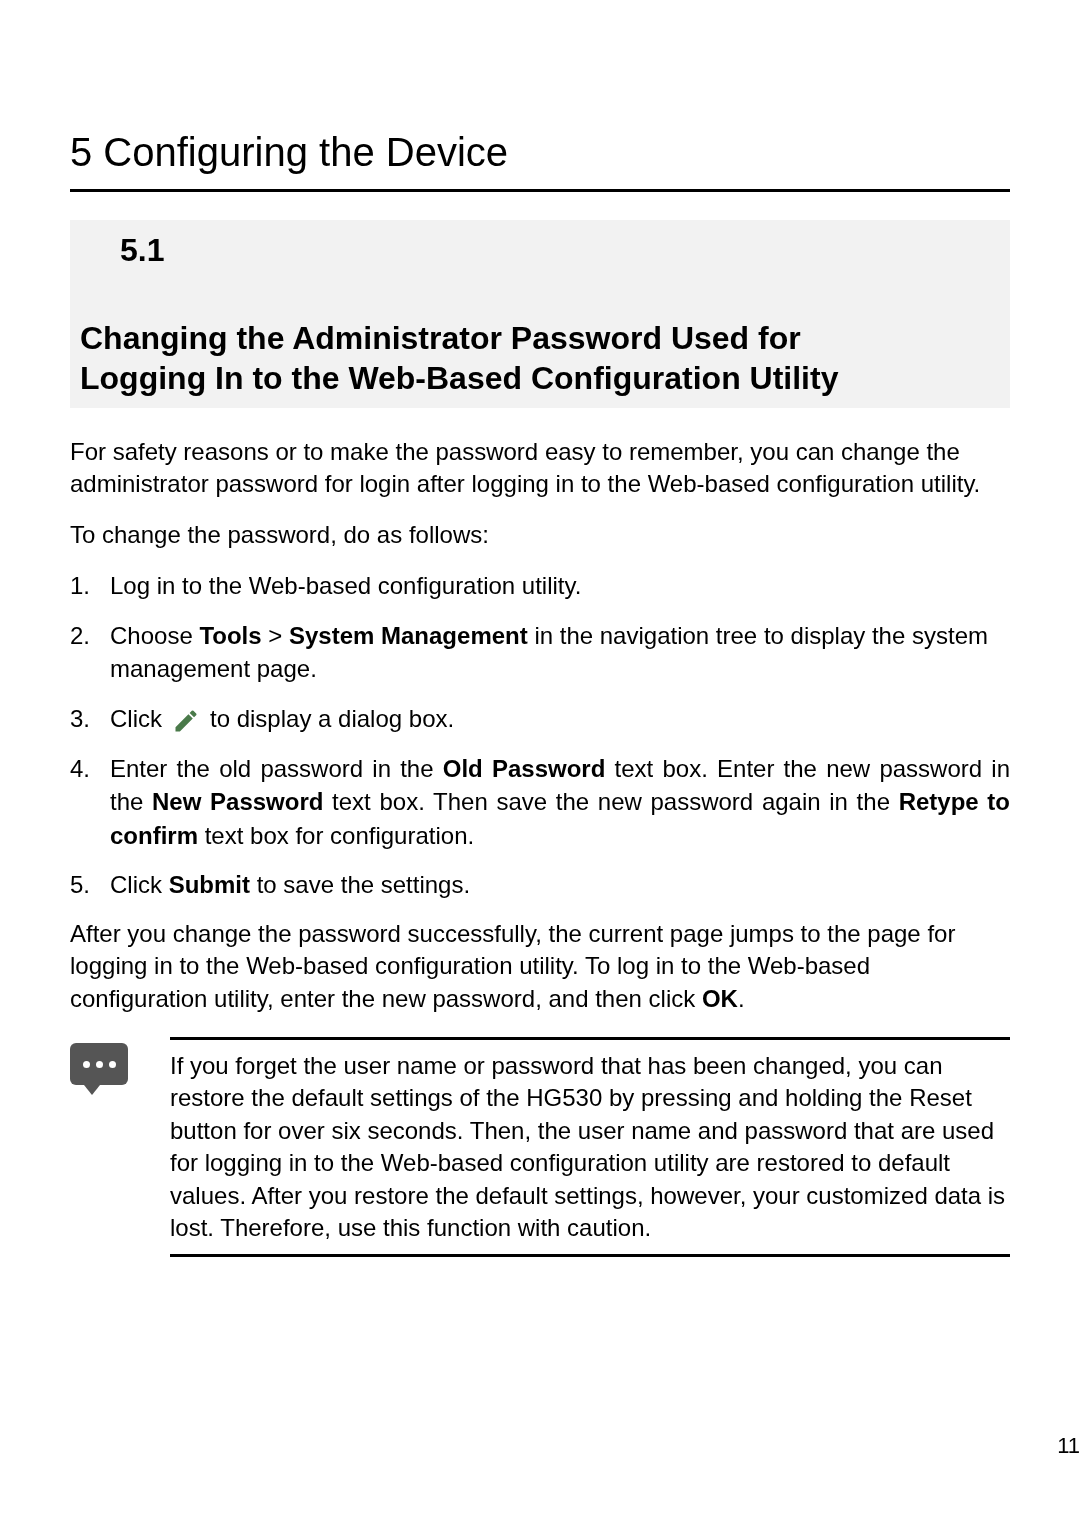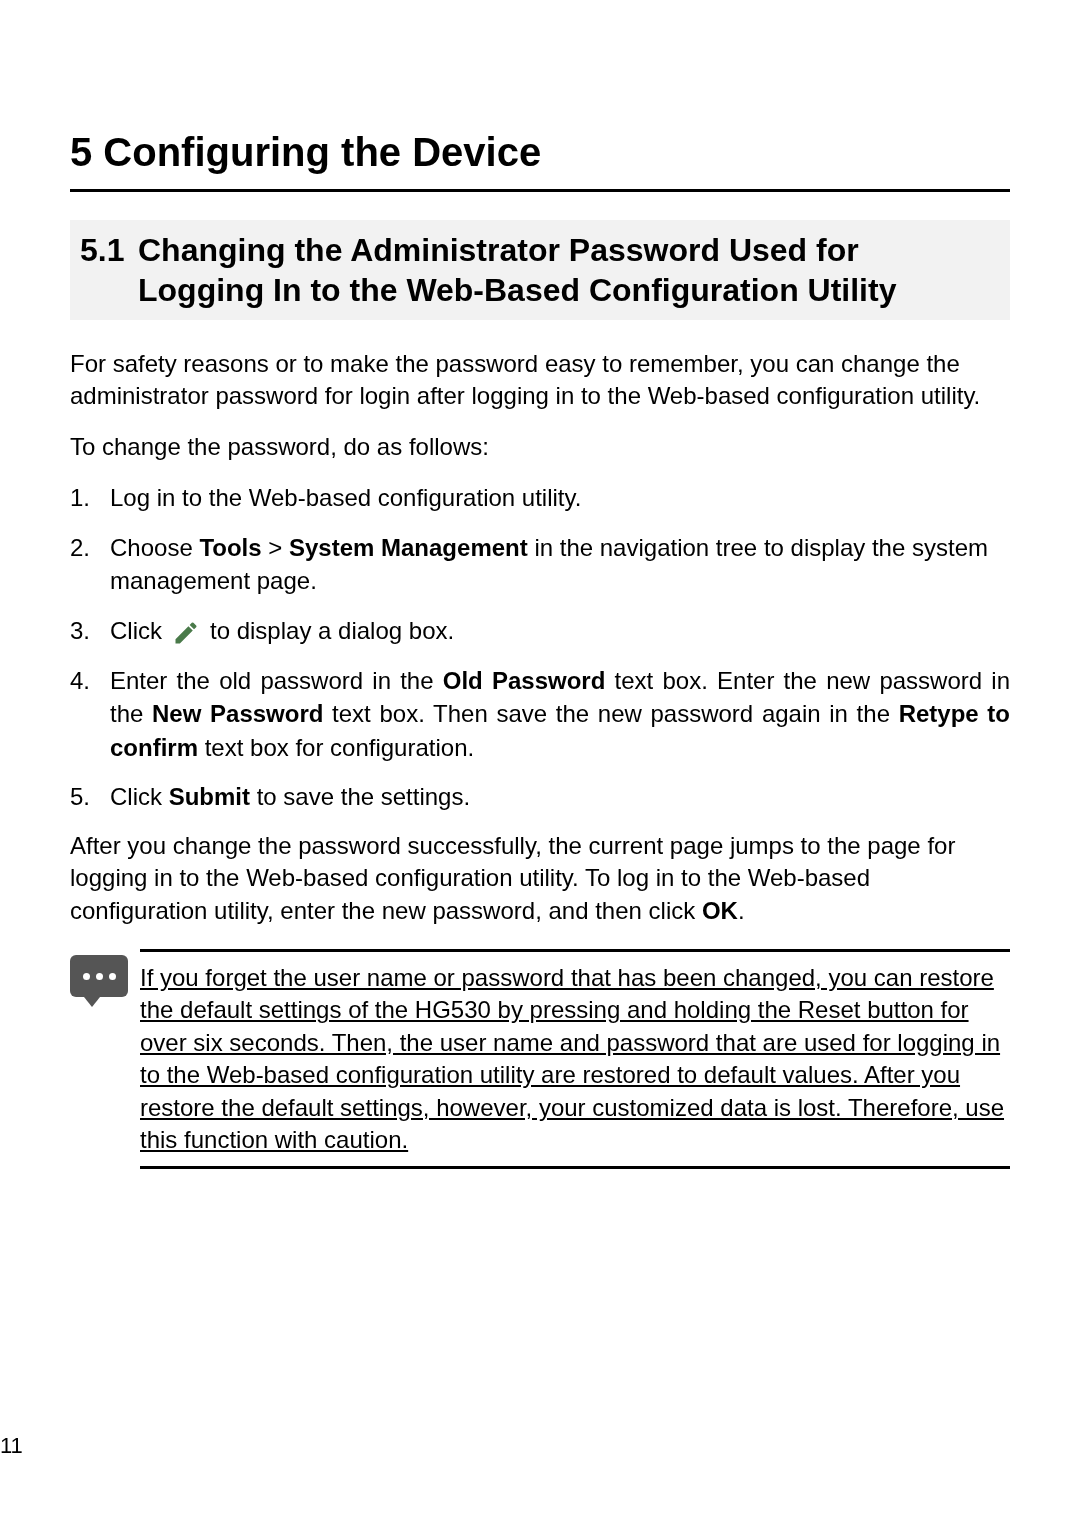--- a/index.html
+++ b/index.html
@@ -7,35 +7,35 @@
   body {
     font-family: Arial, Helvetica, sans-serif;
     color: #000;
     position: relative;
   }
   .page {
     padding: 130px 70px 0 70px;
   }
   .h1 {
     font-size: 40px;
-    font-weight: bold;
+    font-weight: normal;
     padding-bottom: 14px;
     border-bottom: 3px solid #000;
     margin-bottom: 28px;
   }
   .h2 {
     font-size: 32px;
     font-weight: bold;
     background: #f2f2f2;
     padding: 10px 8px 10px 10px;
     line-height: 1.25;
     margin-bottom: 28px;
   }
-  .h2 .num { display: inline-block; width: 58px; }
-  .h2 .title-wrap { display: inline-block; vertical-align: top; width: calc(100% - 70px); }
+  .h2 .num { display: inline-block; width: 58px; margin-left: 40px; }
+  .h2 .title-wrap { display: inline-block; vertical-align: top; width: calc(100% - 70px); margin-top: 48px; }
   .para {
     font-size: 24px;
     line-height: 1.35;
     margin-bottom: 18px;
   }
   ol.steps {
     list-style: none;
     counter-reset: step;
     margin-bottom: 3px;
   }
@@ -68,22 +68,22 @@
 
   .after-para {
     font-size: 24px;
     line-height: 1.35;
     margin-bottom: 22px;
   }
   .after-para .bold { font-weight: bold; }
 
   .note-block {
     display: flex;
+    gap: 30px;
     margin-top: 10px;
-    text-decoration: underline;
   }
   .note-icon-col { flex: 0 0 70px; padding-top: 6px; }
   .note-bubble {
     width: 58px; height: 42px;
     background: #555;
     border-radius: 6px;
     position: relative;
     display: flex;
     align-items: center;
     justify-content: center;
@@ -106,21 +106,21 @@
     border-bottom: 3px solid #000;
     padding: 10px 0;
     font-size: 24px;
     line-height: 1.35;
   }
 
   .page-number {
     position: absolute;
     bottom: 70px;
     left: 0; right: 0;
-    text-align: left;
+    text-align: right;
     font-size: 22px;
   }
 </style>
 </head>
 <body>
 
 <div class="page">
 
   <h1 class="h1">5 Configuring the Device</h1>
 

